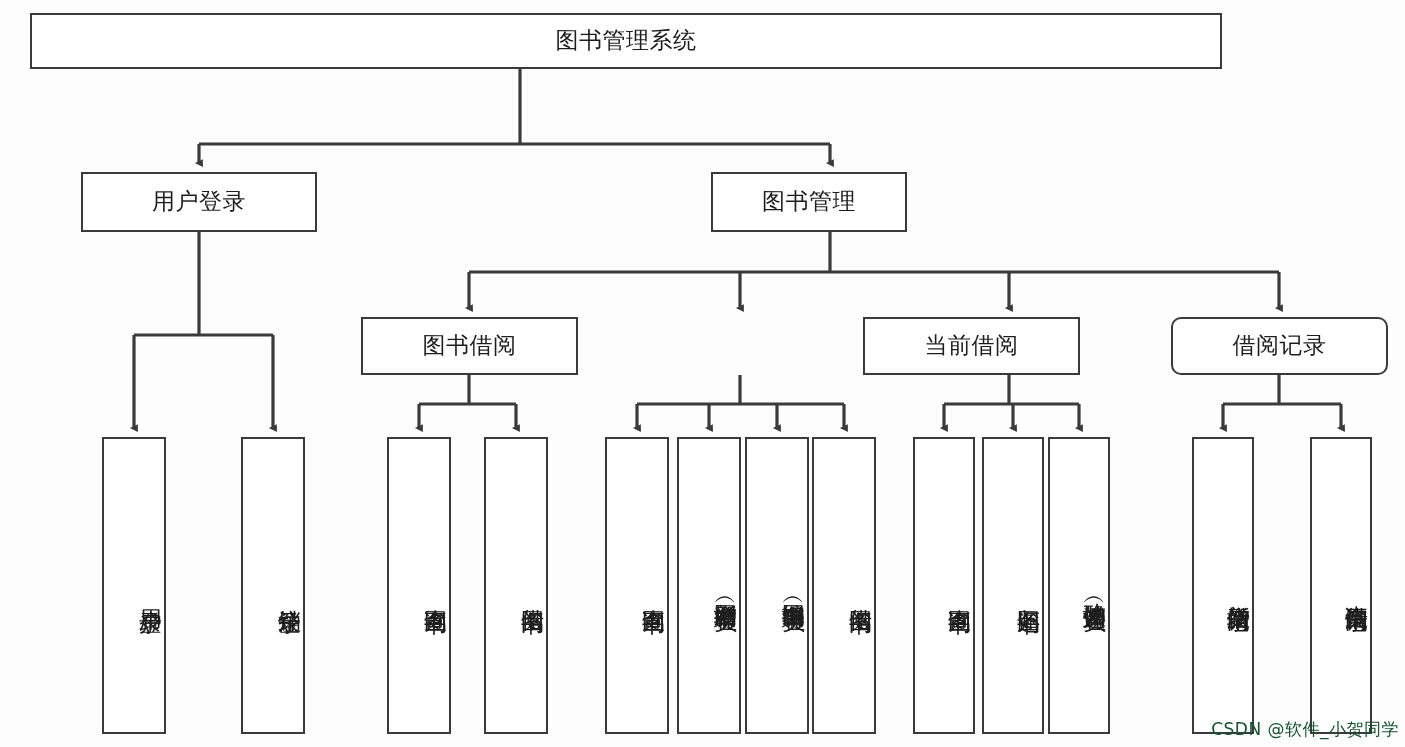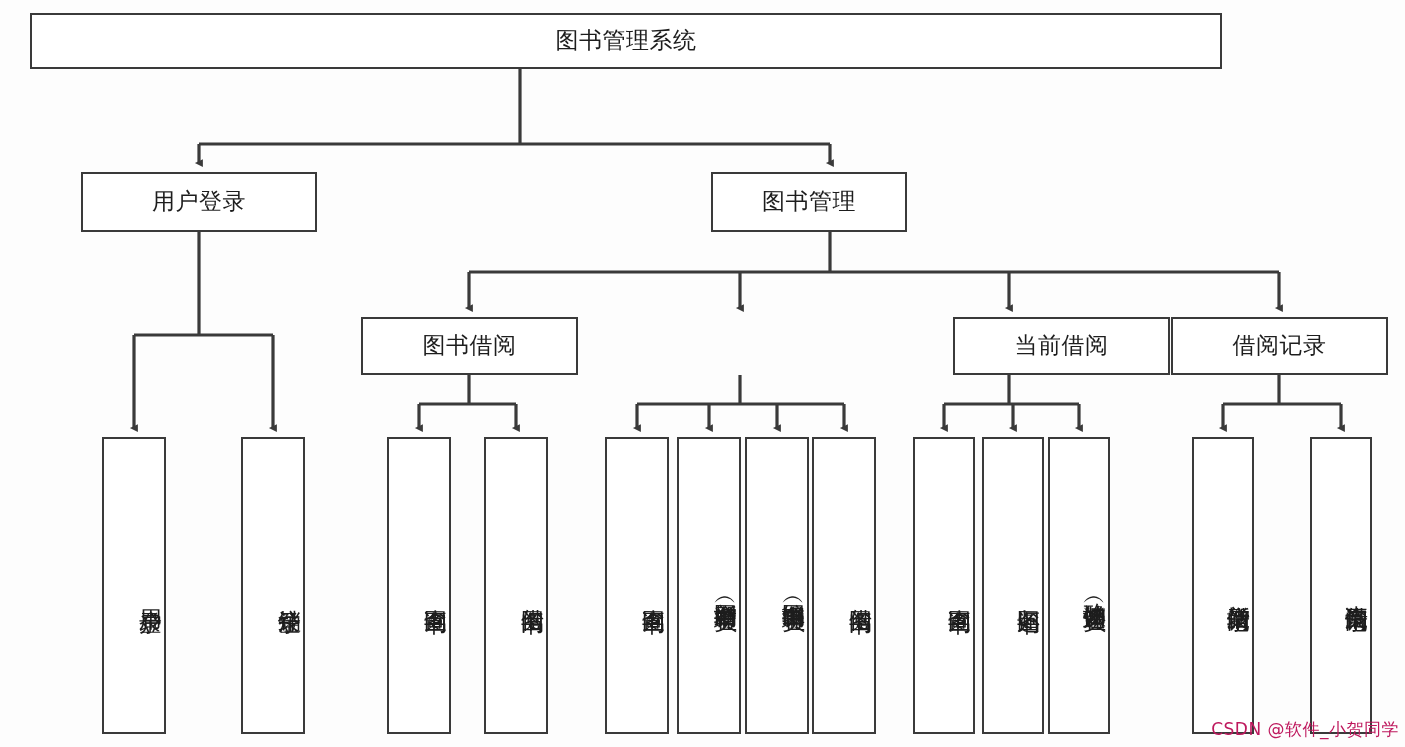--- a/index.html
+++ b/index.html
@@ -52,21 +52,21 @@
     white-space: nowrap;
   }
   .node-v.tall {
     padding-top: 8px;
   }
   #watermark {
     position: absolute;
     right: 6px;
     bottom: 6px;
     font-size: 17px;
-    color: #be185d;
+    color: #14532d;
     letter-spacing: 0.5px;
     z-index: 5;
     white-space: nowrap;
   }
 </style>
 </head>
 <body>
 
 <div id="canvas">
 
@@ -120,22 +120,22 @@
       <path d="M1341,404 L1341,428" marker-end="url(#arrow)"></path>
     </g>
   </svg>
 
   <div class="node node-h" style="left:30px; top:13px; width:1192px; height:56px;">图书管理系统</div>
 
   <div class="node node-h" style="left:81px; top:172px; width:236px; height:60px;">用户登录</div>
   <div class="node node-h" style="left:711px; top:172px; width:196px; height:60px;">图书管理</div>
 
   <div class="node node-h" style="left:361px; top:317px; width:217px; height:58px;">图书借阅</div>
-  <div class="node node-h" style="left:953px; top:317px; width:217px; height:58px;">当前借阅</div>
-  <div class="node node-h" style="left:1171px; top:317px; width:217px; height:58px;">借阅记录</div>
+  <div class="node node-h" style="left:863px; top:317px; width:217px; height:58px;">当前借阅</div>
+  <div class="node node-h" style="left:1171px; top:317px; width:217px; height:58px;border-radius:10px;">借阅记录</div>
 
   <div class="node node-v" style="left:102px; top:437px; width:64px; height:297px;">用户登录</div>
   <div class="node node-v" style="left:241px; top:437px; width:64px; height:297px;">注销登录</div>
 
   <div class="node node-v" style="left:387px; top:437px; width:64px; height:297px;">查询图书</div>
   <div class="node node-v" style="left:484px; top:437px; width:64px; height:297px;">借阅图书</div>
 
   <div class="node node-v" style="left:605px; top:437px; width:64px; height:297px;">查询图书</div>
   <div class="node node-v tall" style="left:677px; top:437px; width:64px; height:297px;">新增图书（管理员）</div>
   <div class="node node-v tall" style="left:745px; top:437px; width:64px; height:297px;">编辑图书（管理员）</div>

